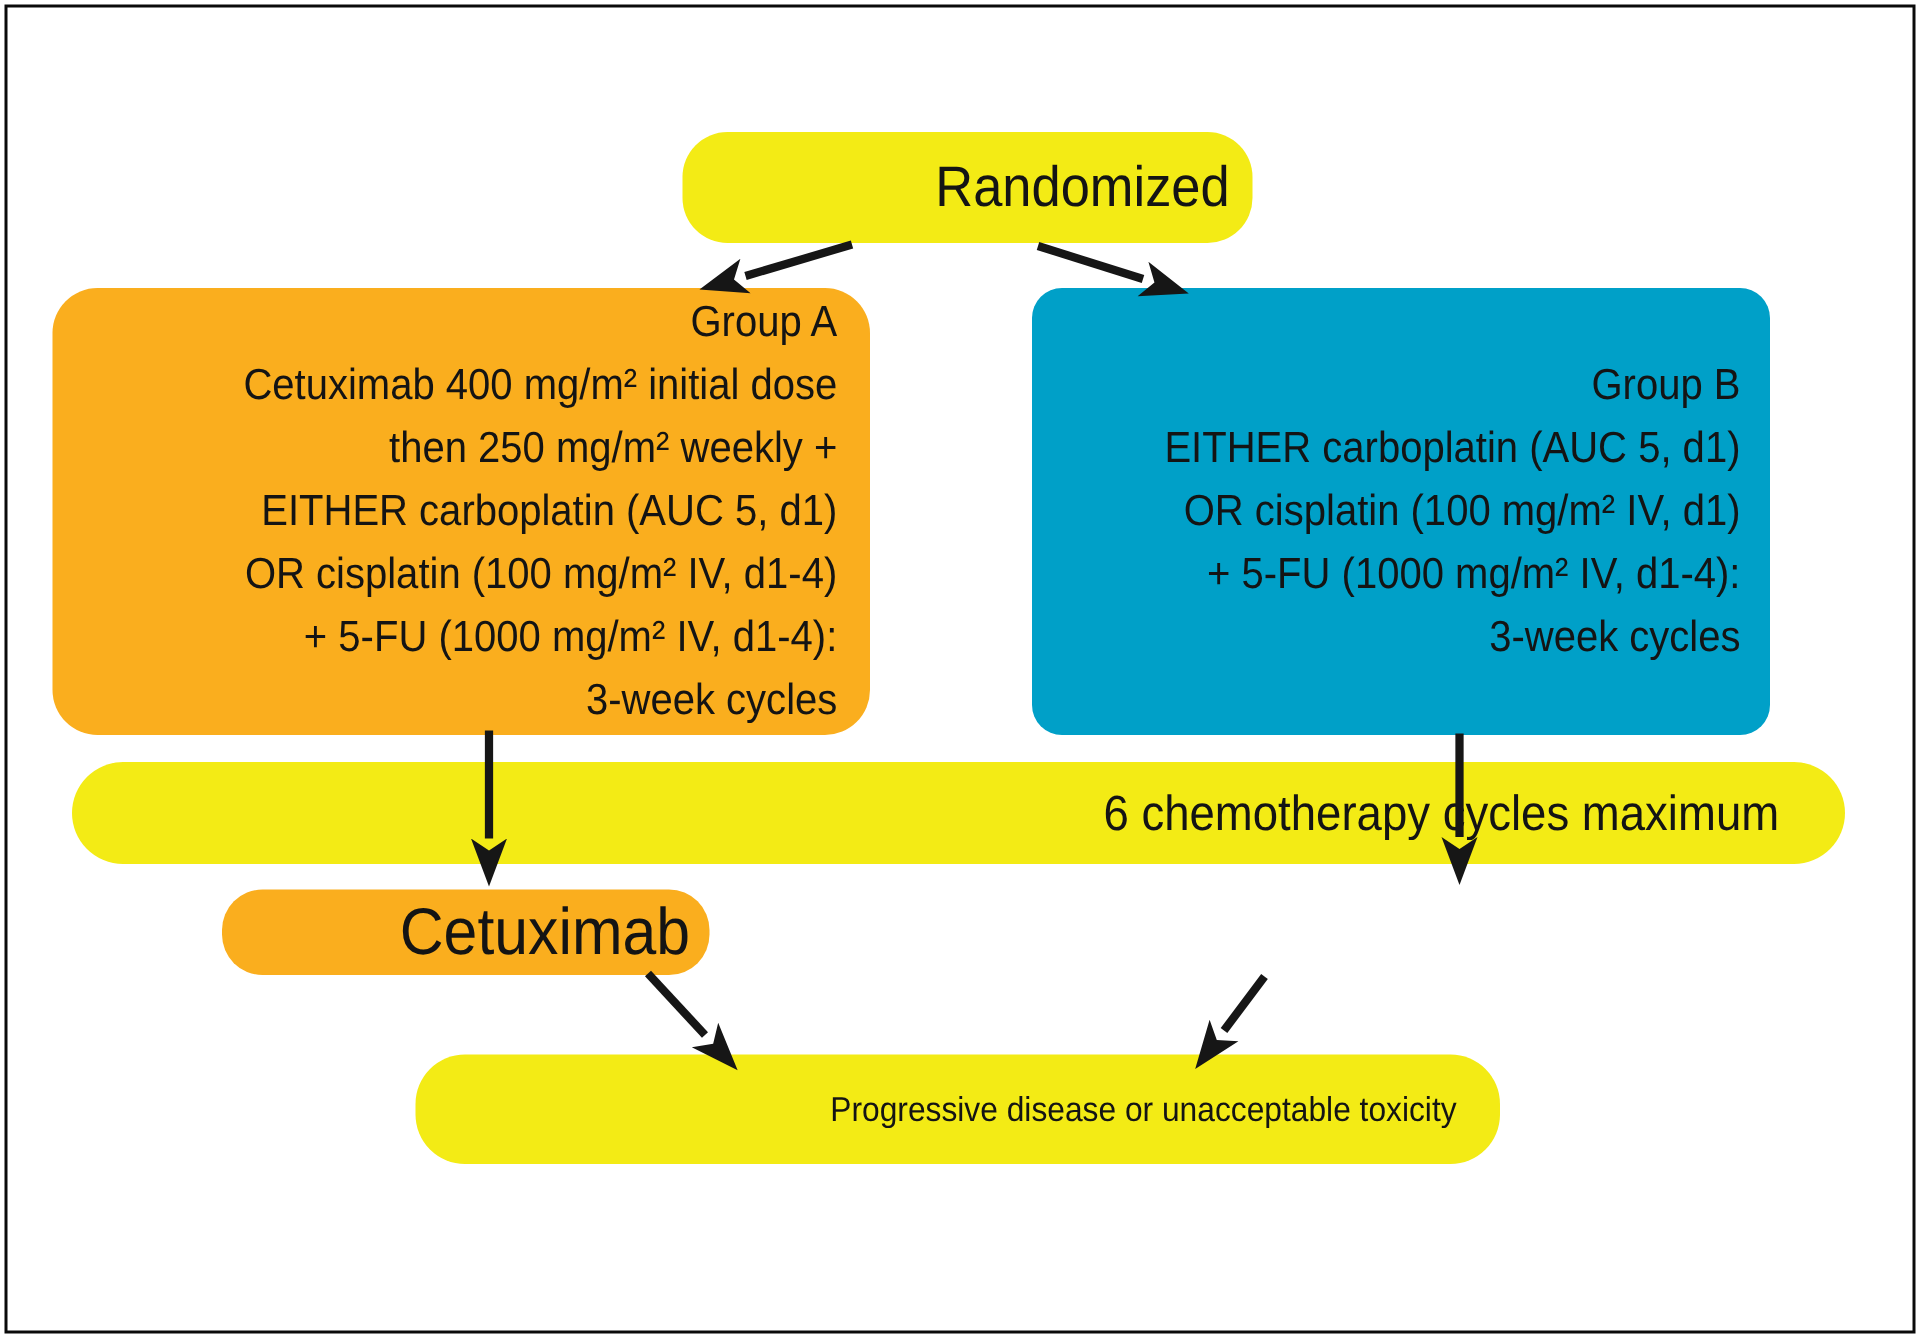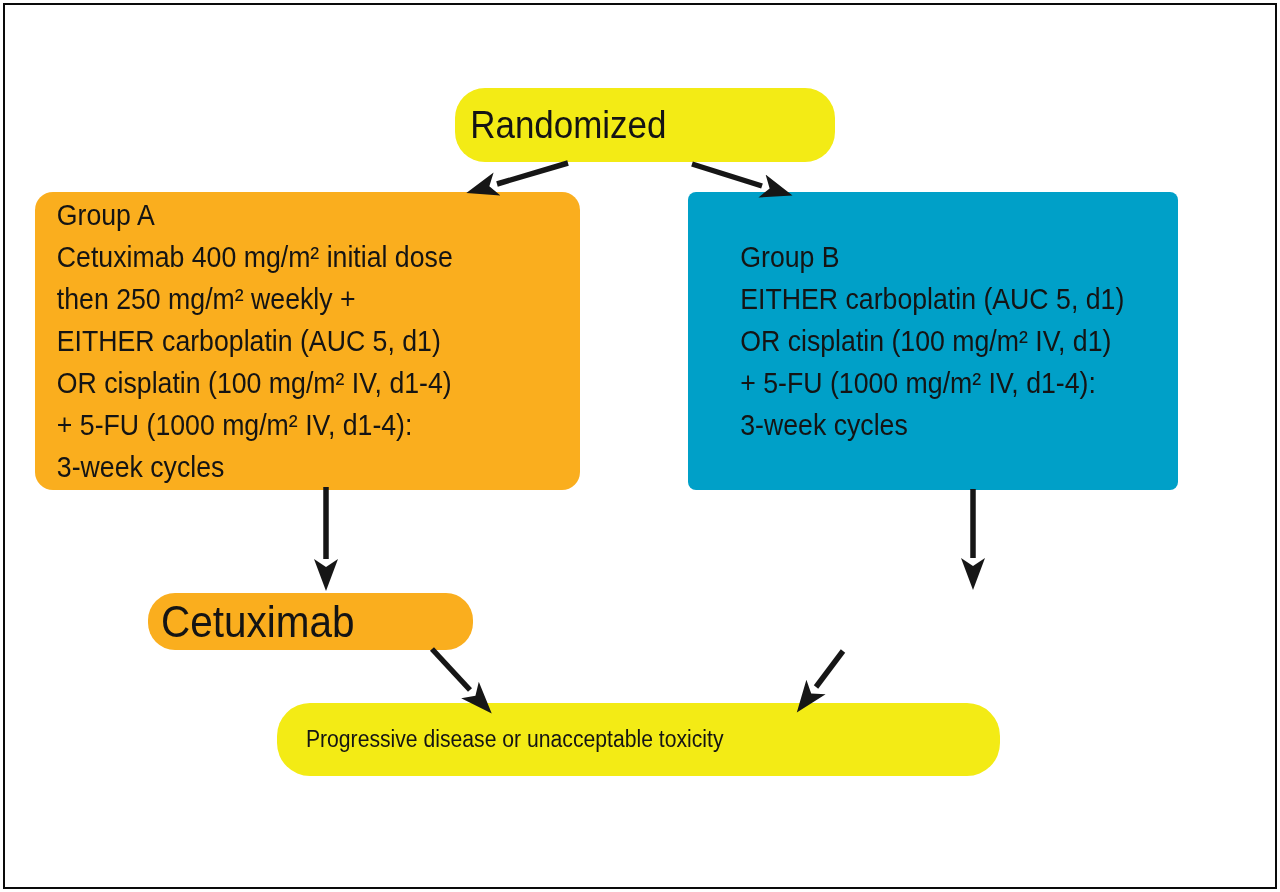--- a/index.html
+++ b/index.html
@@ -13,34 +13,34 @@
   }
   .frame{
     position:absolute;inset:3px;
     border:2px solid #0a0a0a;
     pointer-events:none;
   }
   .node{
     position:absolute;
     display:flex;flex-direction:column;
     align-items:center;justify-content:center;
-    text-align:left;
+    text-align:right;
   }
   .fill-yellow{background:var(--yellow,#F3EB15);}
   .fill-orange{background:var(--orange,#FAAE1E);}
   .fill-blue{background:var(--blue,#00A0C8);}
   .line,.label{
     display:block;width:100%;
     transform:scaleX(0.92);
     transform-origin:center;
     white-space:nowrap;
   }
   .randomized{left:455px;top:88px;width:380px;height:74px;border-radius:30px;font-size:38px;}
-  .group-a{left:35px;top:192px;width:545px;height:298px;border-radius:18px;font-size:29px;}
-  .group-b{left:688px;top:192px;width:456px;height:298px;border-radius:8px;font-size:29px;padding-left:34px;}
+  .group-a{left:35px;top:192px;width:545px;height:298px;border-radius:30px;font-size:29px;}
+  .group-b{left:688px;top:192px;width:492px;height:298px;border-radius:20px;font-size:29px;}
   .group-a .line,.group-b .line{line-height:42px;}
   .chemo-bar{left:48px;top:508px;width:1182px;height:68px;border-radius:34px;font-size:33px;padding-left:85px;width:1097px;}
   .cetuximab{left:148px;top:593px;width:325px;height:57px;border-radius:27px;font-size:44px;}
   .no-treatment{left:798px;top:595px;width:325px;height:57px;border-radius:27px;font-size:36px;}
   .outcome{left:277px;top:703px;width:723px;height:73px;border-radius:33px;font-size:23px;}
   .arrows{
     position:absolute;left:0;top:0;
     pointer-events:none;
   }
   .arrows line{stroke:var(--arrow,#161616);stroke-width:5.5;}
@@ -66,20 +66,23 @@
   </div>
 
   <div class="node fill-blue group-b">
     <span class="line">Group B</span>
     <span class="line">EITHER carboplatin (AUC 5, d1)</span>
     <span class="line">OR cisplatin (100 mg/m² IV, d1)</span>
     <span class="line">+ 5-FU (1000 mg/m² IV, d1-4):</span>
     <span class="line">3-week cycles</span>
   </div>
 
+  <div class="node fill-yellow chemo-bar">
+    <span class="label">6 chemotherapy cycles maximum</span>
+  </div>
 
   <div class="node fill-orange cetuximab">
     <span class="label">Cetuximab</span>
   </div>
 
 
   <div class="node fill-yellow outcome">
     <span class="label">Progressive disease or unacceptable toxicity</span>
   </div>
 

